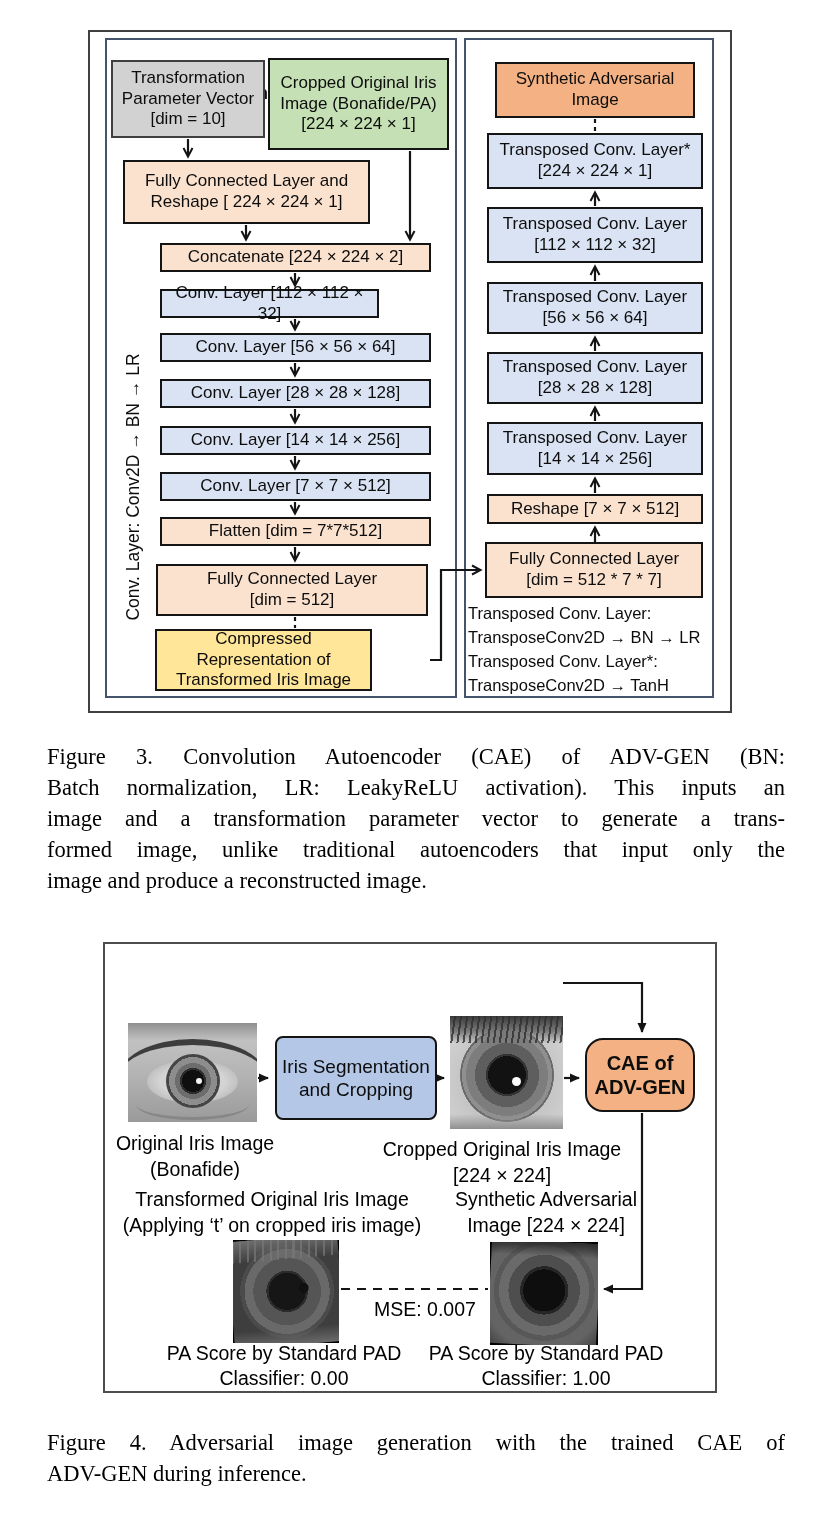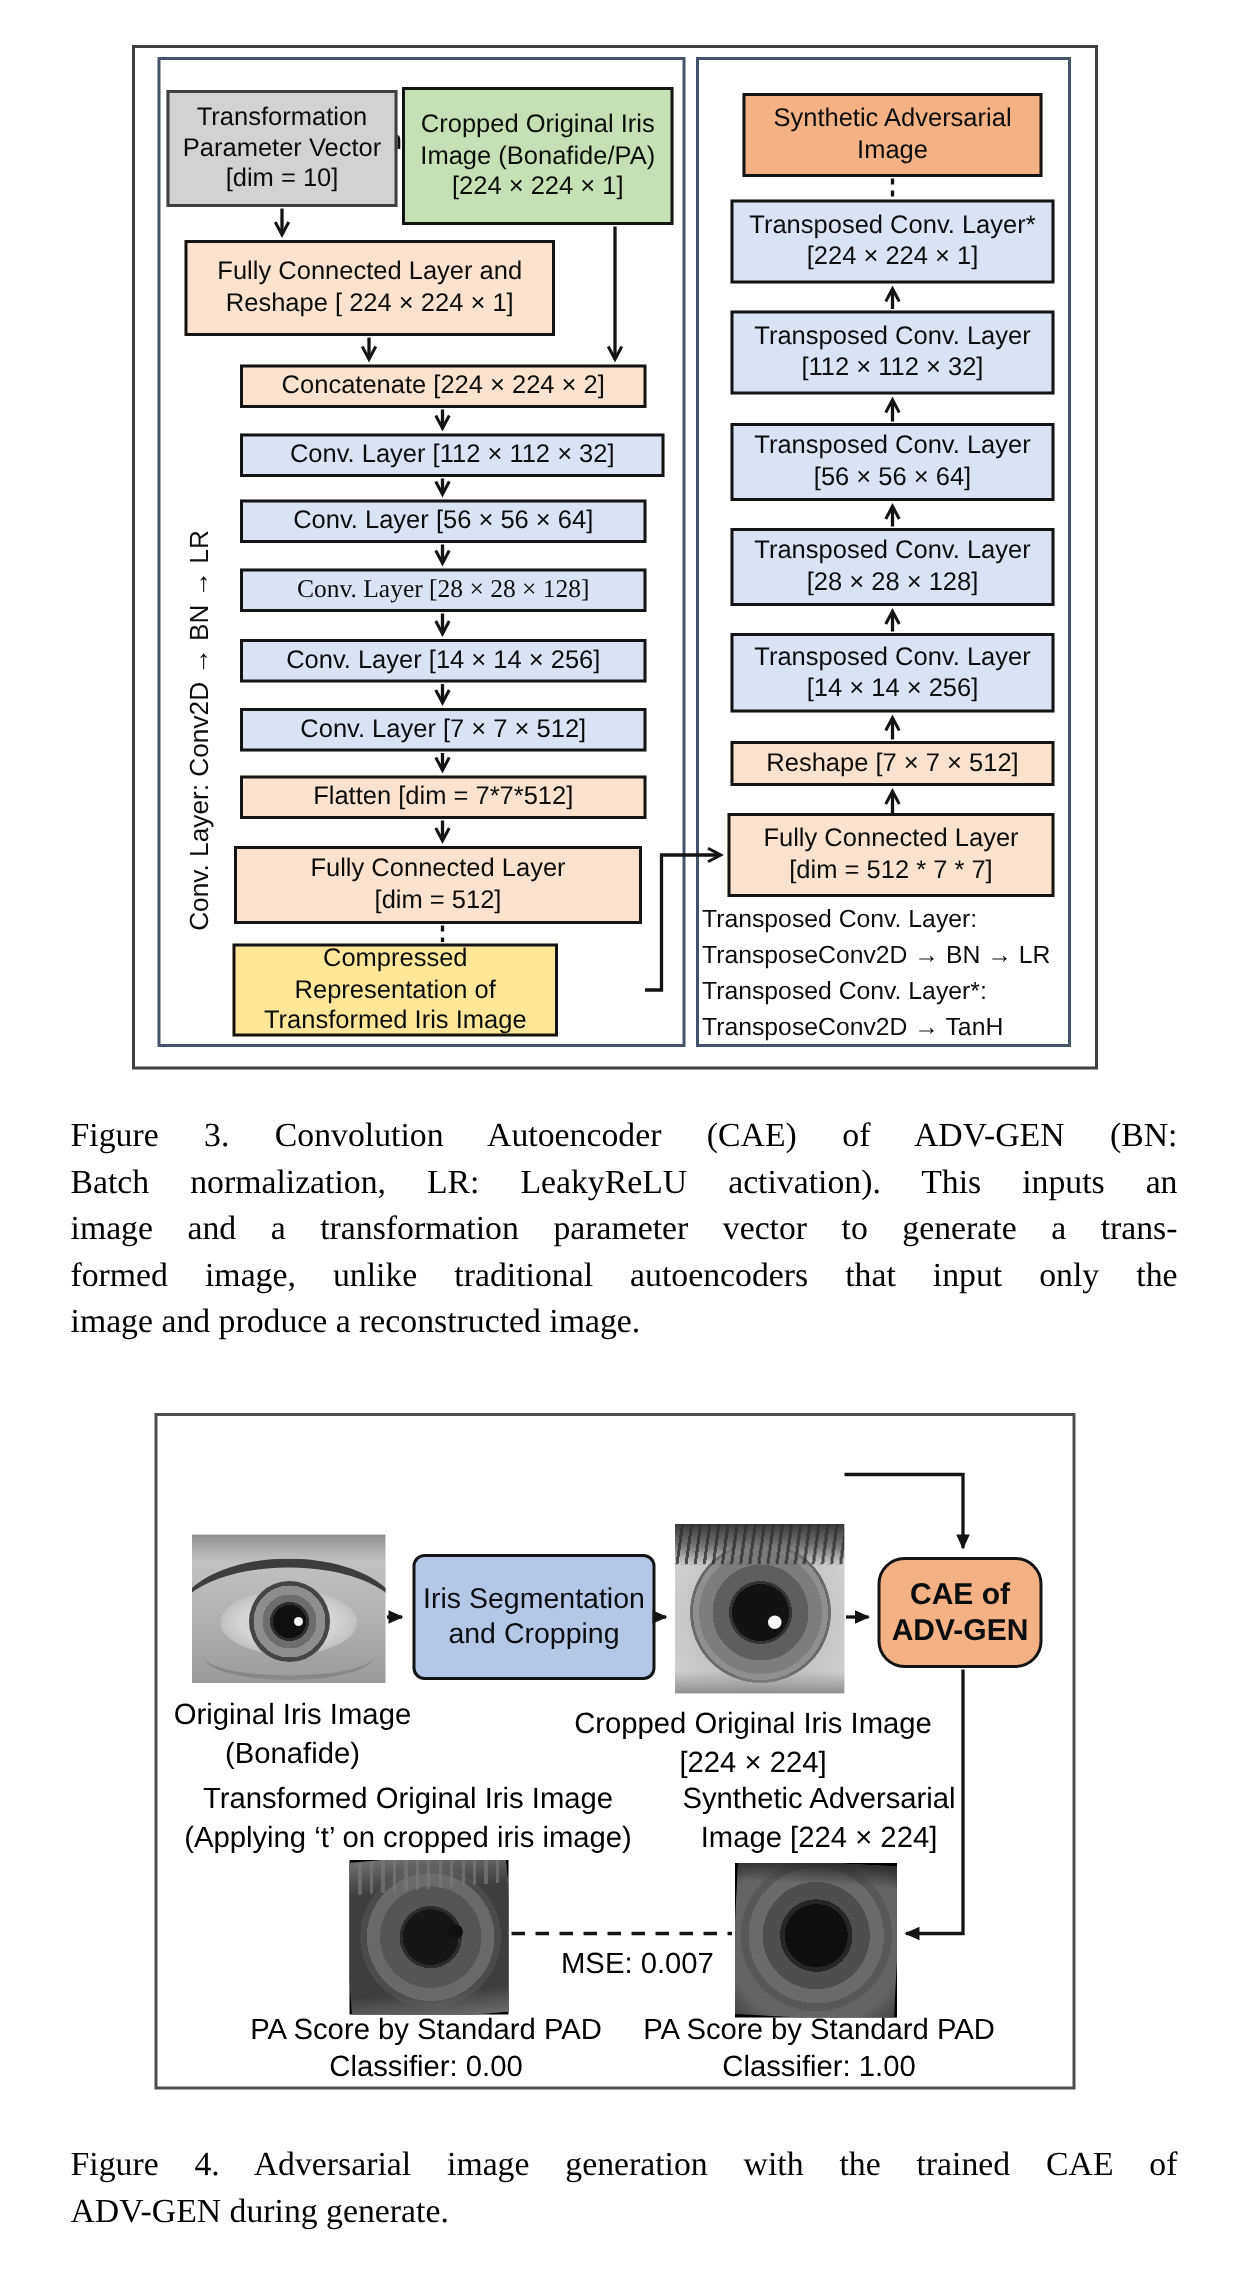--- a/index.html
+++ b/index.html
@@ -83,23 +83,23 @@
 
   <div class="box gray" style="left:111px;top:60px;width:154px;height:78px;">Transformation
 Parameter Vector
 [dim = 10]</div>
   <div class="box green" style="left:268px;top:58px;width:181px;height:92px;">Cropped Original Iris
 Image (Bonafide/PA)
 [224 × 224 × 1]</div>
   <div class="box peach" style="left:123px;top:160px;width:247px;height:64px;">Fully Connected Layer and
 Reshape [ 224 × 224 × 1]</div>
   <div class="box peach" style="left:160px;top:243px;width:271px;height:29px;">Concatenate [224 × 224 × 2]</div>
-  <div class="box blue" style="left:160px;top:289px;width:283px;height:29px;">Conv. Layer [112 × 112 × 32]</div>
+  <div class="box blue" style="left:160px;top:289px;width:219px;height:29px;">Conv. Layer [112 × 112 × 32]</div>
   <div class="box blue" style="left:160px;top:333px;width:271px;height:29px;">Conv. Layer [56 × 56 × 64]</div>
-  <div class="box blue" style="left:160px;top:379px;width:271px;height:29px;font-family:Liberation Serif, serif;">Conv. Layer [28 × 28 × 128]</div>
+  <div class="box blue" style="left:160px;top:379px;width:271px;height:29px;">Conv. Layer [28 × 28 × 128]</div>
   <div class="box blue" style="left:160px;top:426px;width:271px;height:29px;">Conv. Layer [14 × 14 × 256]</div>
   <div class="box blue" style="left:160px;top:472px;width:271px;height:29px;">Conv. Layer [7 × 7 × 512]</div>
   <div class="box peach" style="left:160px;top:517px;width:271px;height:29px;">Flatten [dim = 7*7*512]</div>
   <div class="box peach" style="left:156px;top:564px;width:272px;height:52px;">Fully Connected Layer
 [dim = 512]</div>
   <div class="box yellow" style="left:155px;top:629px;width:217px;height:62px;">Compressed Representation of
 Transformed Iris Image</div>
   <div class="vlabel">Conv. Layer: Conv2D → BN → LR</div>
 
   <div class="panel" style="left:464px;top:38px;width:250px;height:660px;"></div>
@@ -183,21 +183,21 @@
 
   <div class="lbl" style="left:430px;top:1296px;transform:none;left:374px;text-align:left;">MSE: 0.007</div>
 
   <div class="lbl" style="left:284px;top:1341px;line-height:25px;">PA Score by Standard PAD
 Classifier: 0.00</div>
   <div class="lbl" style="left:546px;top:1341px;line-height:25px;">PA Score by Standard PAD
 Classifier: 1.00</div>
 
   <div class="caption" style="top:1427px;">
     <span class="cl">Figure 4.  Adversarial image generation with the trained CAE of</span>
-    <span class="cl">ADV-GEN during generate.</span>
+    <span class="cl">ADV-GEN during inference.</span>
   </div>
 
   <svg class="overlay" viewBox="0 0 826 1517" xmlns="http://www.w3.org/2000/svg">
     <defs>
       <marker id="vh" markerUnits="userSpaceOnUse" markerWidth="13" markerHeight="13" refX="10" refY="6.5" orient="auto">
         <path d="M2,2 L10.5,6.5 L2,11" fill="none" stroke="#141414" stroke-width="2"></path>
       </marker>
       <marker id="sh" markerUnits="userSpaceOnUse" markerWidth="12" markerHeight="12" refX="10" refY="6" orient="auto">
         <path d="M1,1.5 L11,6 L1,10.5 z" fill="#141414"></path>
       </marker>

